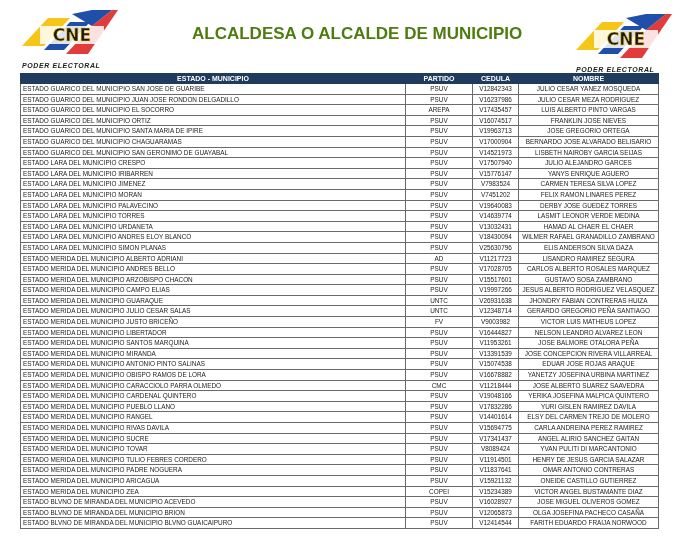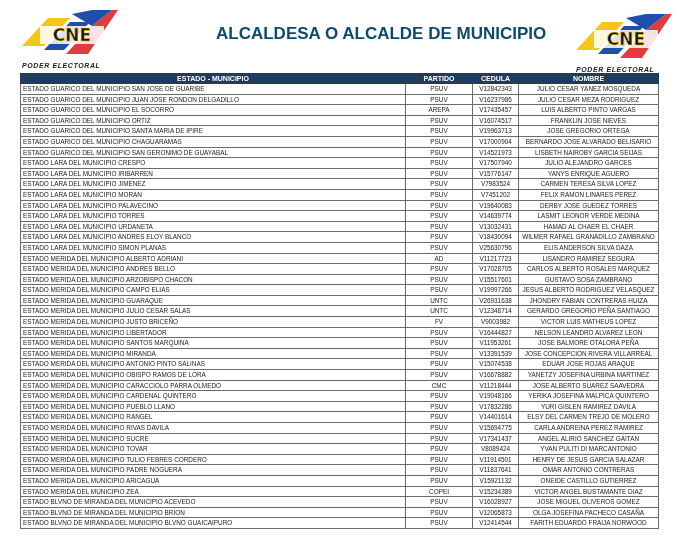--- a/index.html
+++ b/index.html
@@ -2,21 +2,21 @@
 <html><head>
 <meta charset="utf-8">
 <style>
   html, body { margin: 0; padding: 0; background: #ffffff; }
   body { width: 700px; height: 541px; position: relative; overflow: hidden; font-family: "Liberation Sans", sans-serif; }
   .logo { position: absolute; width: 110px; height: 68px; }
   .logo-left { left: 18px; top: 4px; }
   .logo-right { left: 572px; top: 8px; }
   .logo svg { display: block; }
   .logo-caption { position: absolute; left: 4px; top: 58px; font-size: 7px; font-weight: bold; letter-spacing: 0.6px; color: #222; font-style: italic; white-space: nowrap; }
-  .title { position: absolute; left: 216px; top: 24px; width: 300px; text-align: center; font-size: 17px; font-weight: bold; color: #0c4a6e; white-space: nowrap; }
+  .title { position: absolute; left: 192px; top: 24px; width: 300px; text-align: center; font-size: 17px; font-weight: bold; color: #4d7c0f; white-space: nowrap; }
   table { position: absolute; left: 20px; top: 73px; border-collapse: collapse; table-layout: fixed; width: 638px; }
   col.c1 { width: 385px; } col.c2 { width: 67px; } col.c3 { width: 46px; } col.c4 { width: 140px; }
   th { background: #1f3b5e; color: #ffffff; font-size: 7px; font-weight: bold; height: 9px; padding: 0; border: 1px solid #1f3b5e; text-align: center; line-height: 9px; }
   td { font-size: 6.4px; color: #222; height: 9.6px; padding: 0 2px; border: 1px solid #6b6b6b; line-height: 9.6px; white-space: nowrap; overflow: hidden; }
   td.left { text-align: left; }
   td.center { text-align: center; }
 </style>
 </head>
 <body>
 

